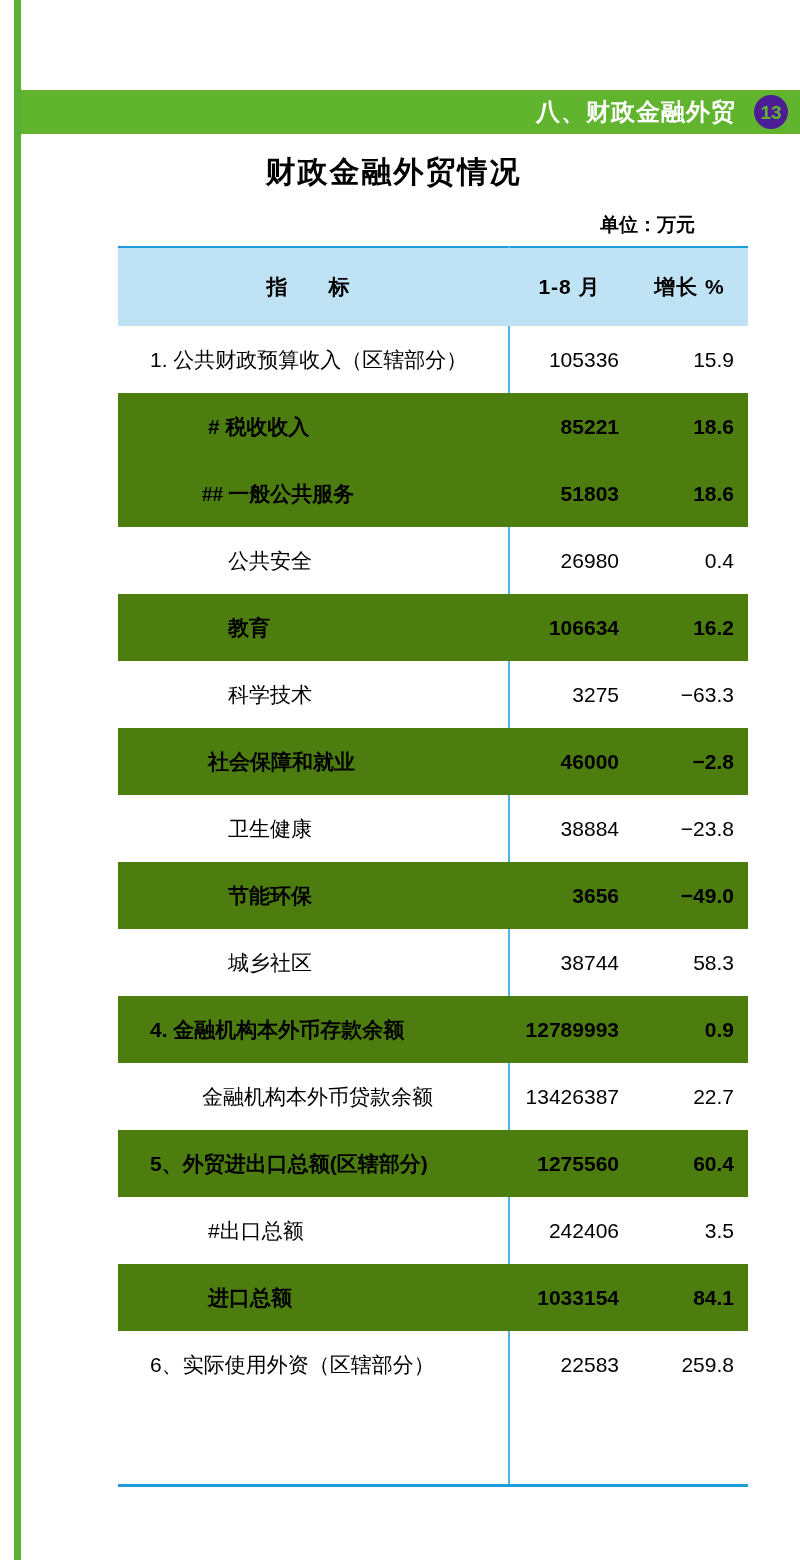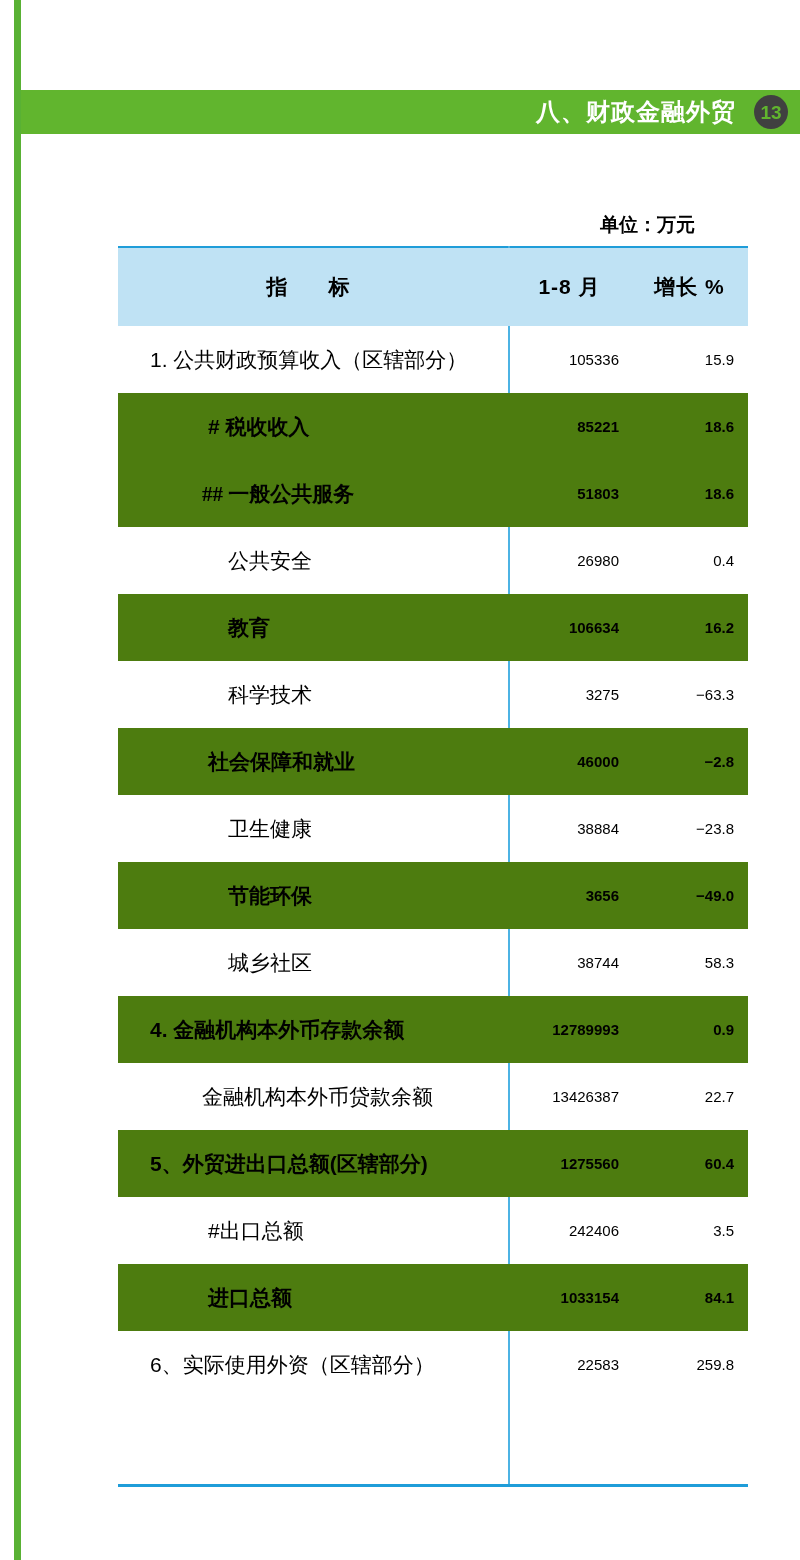--- a/index.html
+++ b/index.html
@@ -52,21 +52,21 @@
     color: #ffffff;
     font-size: 24px;
     font-weight: bold;
     letter-spacing: 1px;
     margin-right: 18px;
   }
   .page-badge {
     width: 34px;
     height: 34px;
     border-radius: 50%;
-    background: #404040;
+    background: #4c1d95;
     color: #61b52e;
     font-size: 19px;
     font-weight: bold;
     display: flex;
     align-items: center;
     justify-content: center;
     line-height: 1;
   }
 
   .doc-title {
@@ -157,38 +157,39 @@
   }
   .lbl.bold { font-weight: bold; }
   .lbl.i0 { padding-left: 18px; }
   .lbl.i1 { padding-left: 70px; font-family: Liberation Serif, serif; }
   .lbl.i2 { padding-left: 76px; }
   .lbl.i3 { padding-left: 96px; }
 
   td.c-val-cell, td.c-grow-cell {
     text-align: right;
     padding-right: 12px;
-    font-size: 15px;
+    font-size: 21px;
     padding-left: 11px;
   }
   td.c-grow-cell { padding-right: 14px; }
   td.bold-num { font-weight: bold; }
 </style>
 </head>
 <body>
 
 <div class="left-bar"></div>
 
 <div class="page">
 
   <div class="header-band">
     <div class="header-title">八、财政金融外贸</div>
     <div class="page-badge">13</div>
   </div>
 
+  <div class="doc-title">财政金融外贸情况</div>
 
   <div class="unit-line">单位：万元</div>
 
   <div class="rule-top"></div>
   <div class="rule-vert"></div>
   <div class="rule-bottom"></div>
 
   <table class="data-table">
     <colgroup>
       <col class="c-label">

